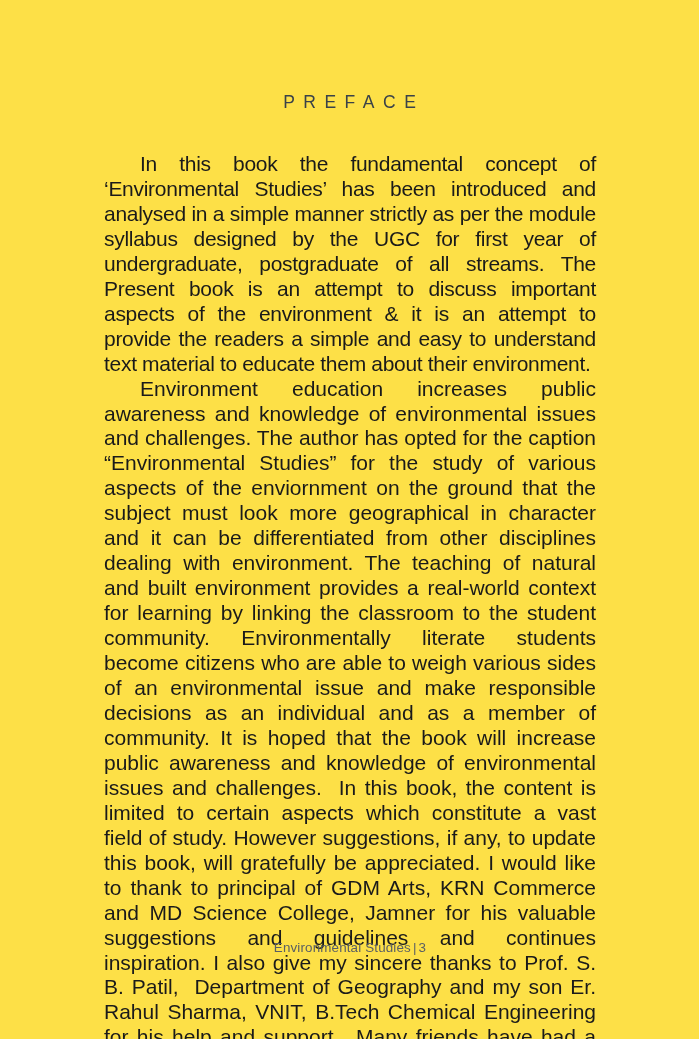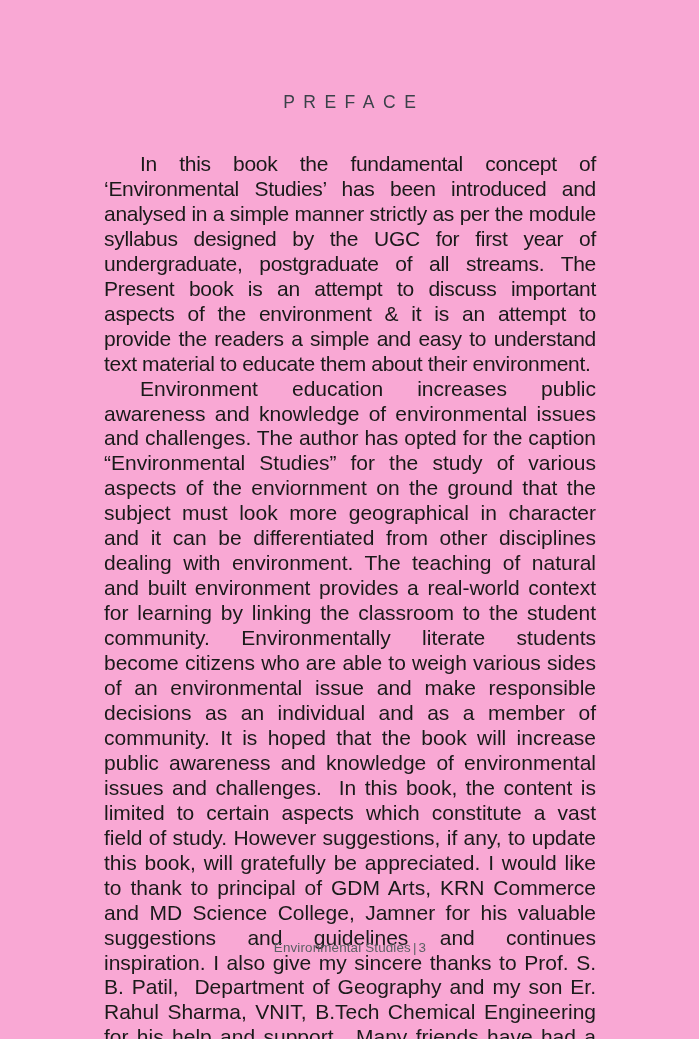--- a/index.html
+++ b/index.html
@@ -11,21 +11,21 @@
     width: 699px;
     height: 1039px;
     position: relative;
     font-family: "Liberation Sans", sans-serif;
     overflow: hidden;
   }
 
   .page {
     position: absolute;
     inset: 0;
-    background: #f9a8d4;
+    background: #fde047;
   }
 
   
   .page-title {
     position: absolute;
     left: 0;
     right: 0;
     top: 80px;
     text-align: center;
     font-size: 17.5px;

